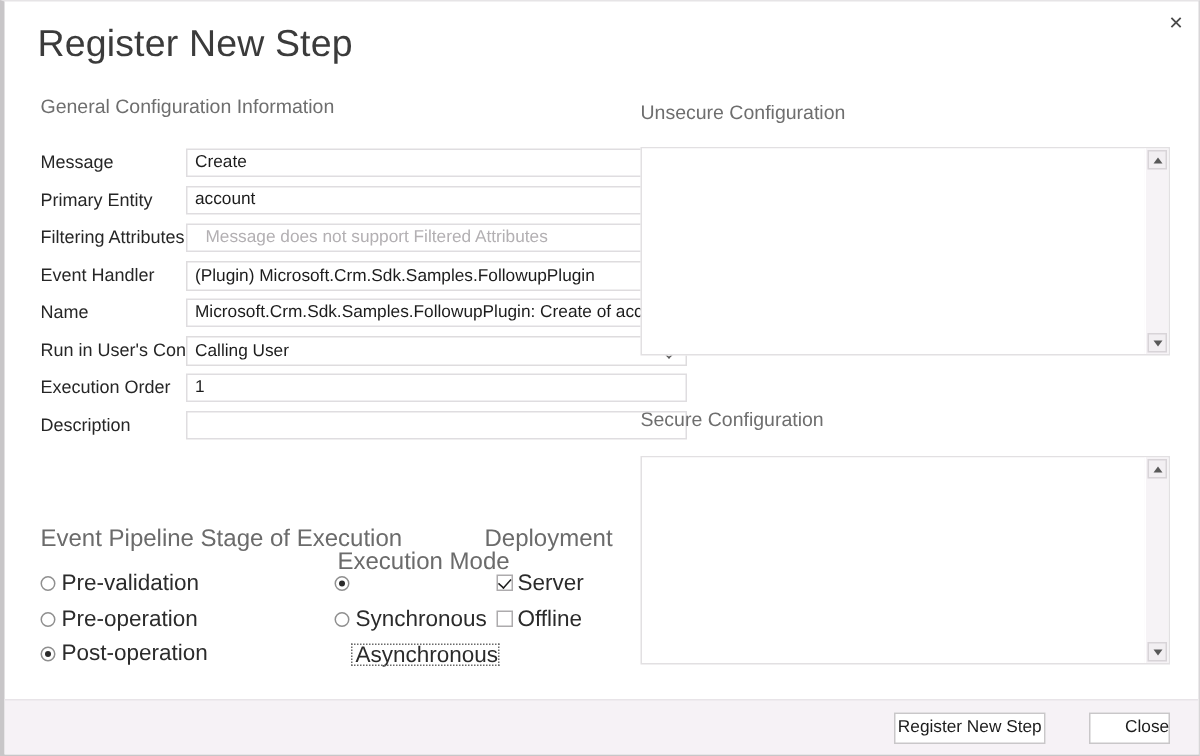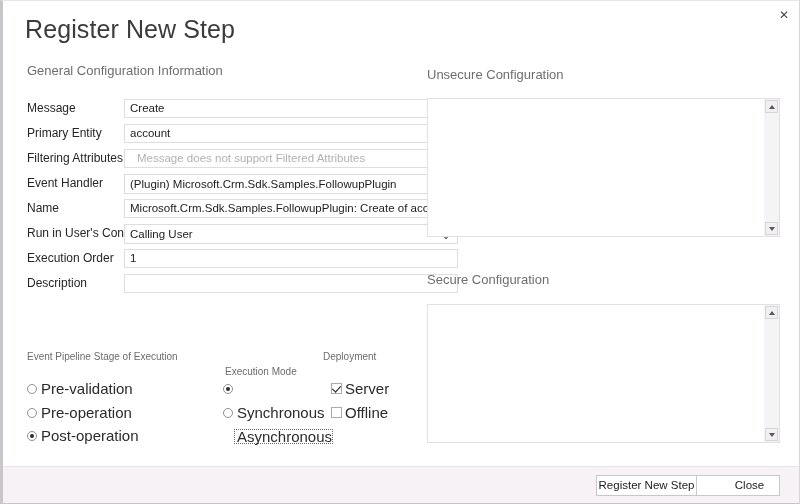--- a/index.html
+++ b/index.html
@@ -118,21 +118,21 @@
     left: 0; top: 0;
     width: 5px; height: 5px;
     border-right: 1px solid #5a5a5a;
     border-bottom: 1px solid #5a5a5a;
     transform: rotate(45deg);
   }
 
   
   .opts-head {
     position: absolute;
-    font-size: 10px;
+    font-size: 16px;
     color: #6b6b6b;
     white-space: nowrap;
   }
   #head-stage { left: 24px;  top: 350px; }
   #head-mode  { left: 222px; top: 365px; }
   #head-dep   { left: 320px; top: 350px; }
 
   .opt {
     position: absolute;
     font-size: 15px;
@@ -243,21 +243,21 @@
     background: #ffffff;
     border: 1px solid #c9c7c9;
     font-size: 11.5px;
     color: #1c1c1c;
     text-align: center;
     cursor: pointer;
     white-space: nowrap;
     font-family: "Liberation Sans", sans-serif;
   }
   #btn-register { right: 102px; width: 101px; }
-  #btn-close    { right: 19px;  width: 84px; padding-left: 23px; }
+  #btn-close    { right: 19px;  width: 54px; padding-left: 23px; }
 </style>
 </head>
 <body>
 
 <div class="dialog">
 
   <div class="close-x">✕</div>
 
   <div class="page-title">Register New Step</div>
 

